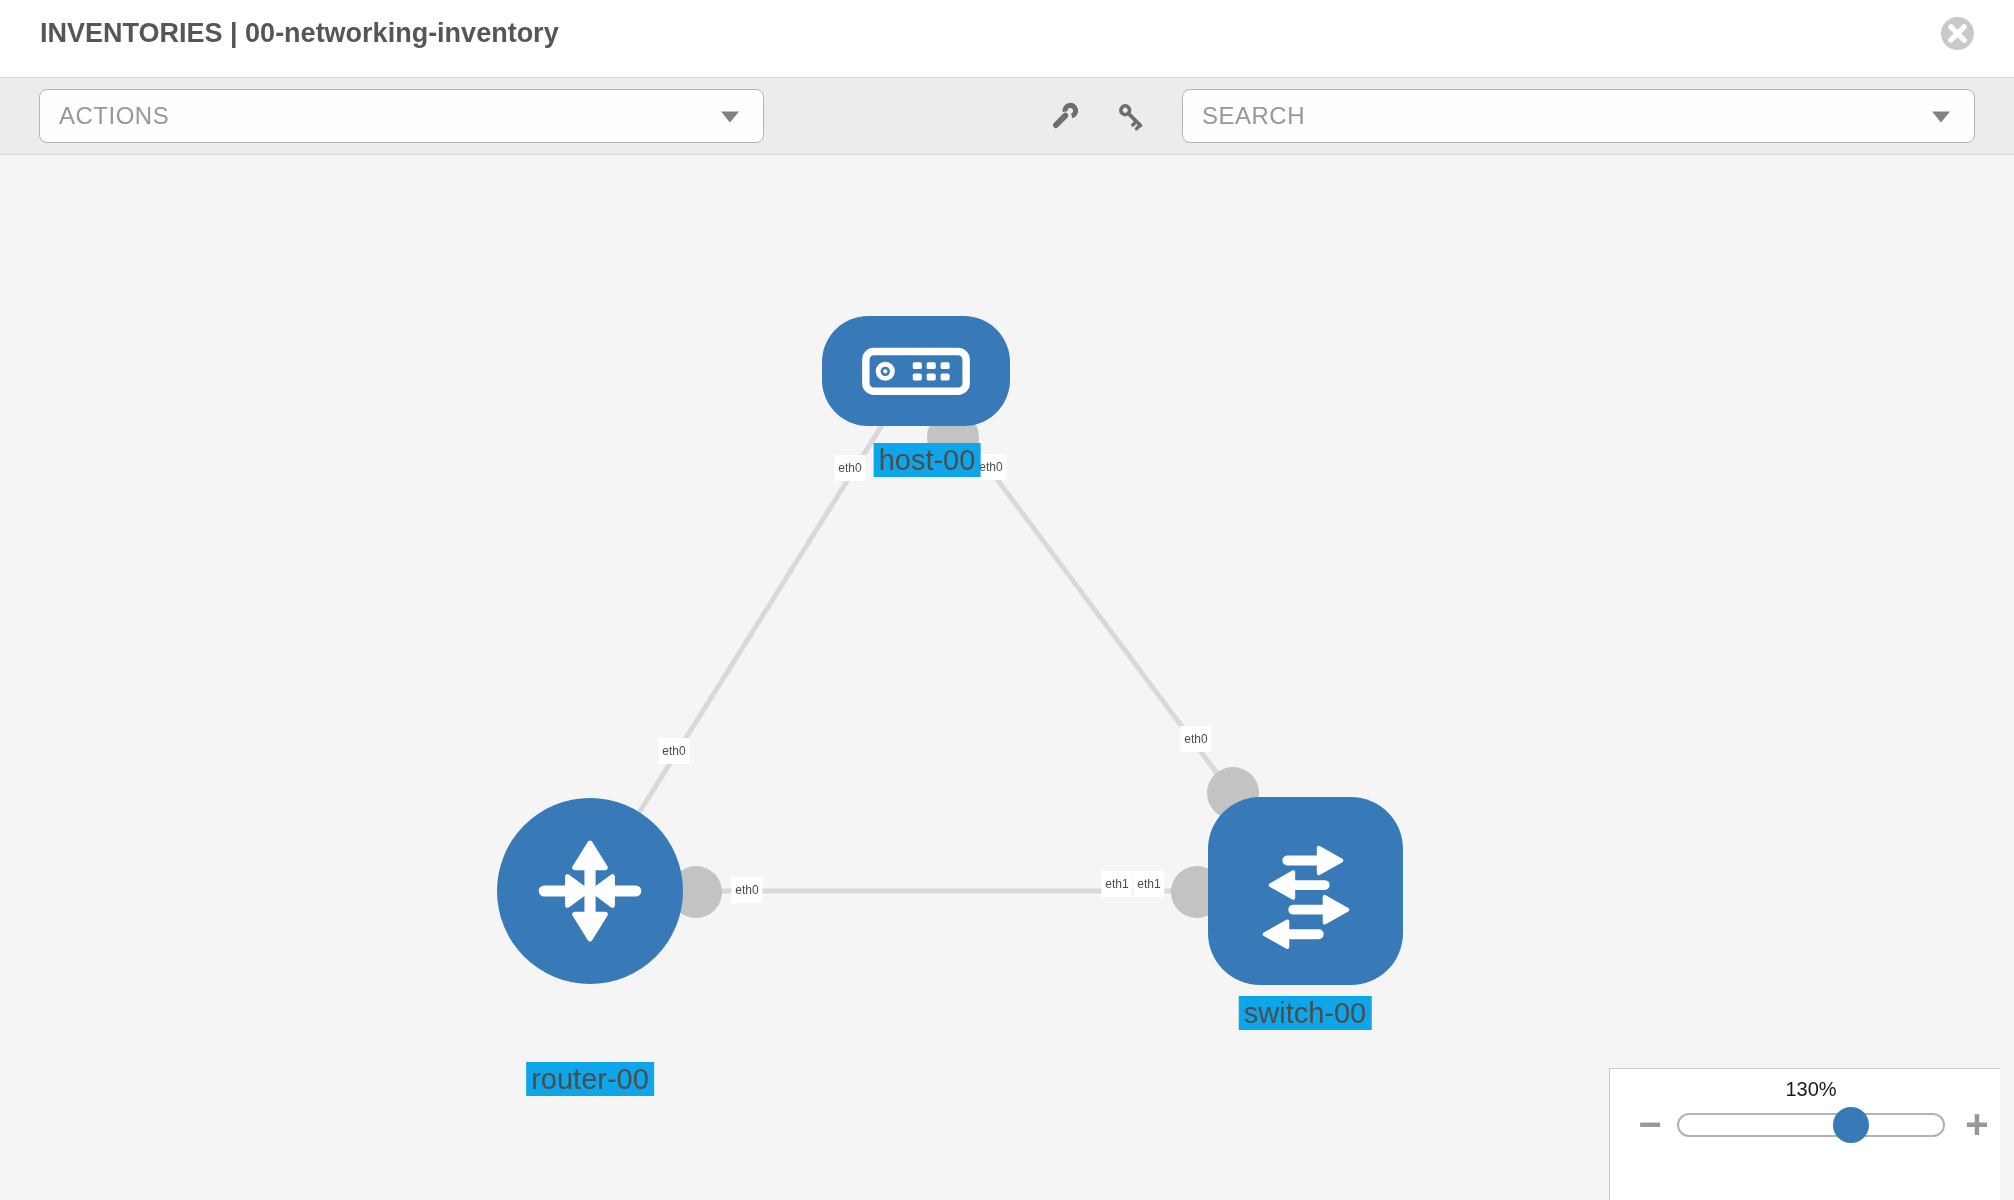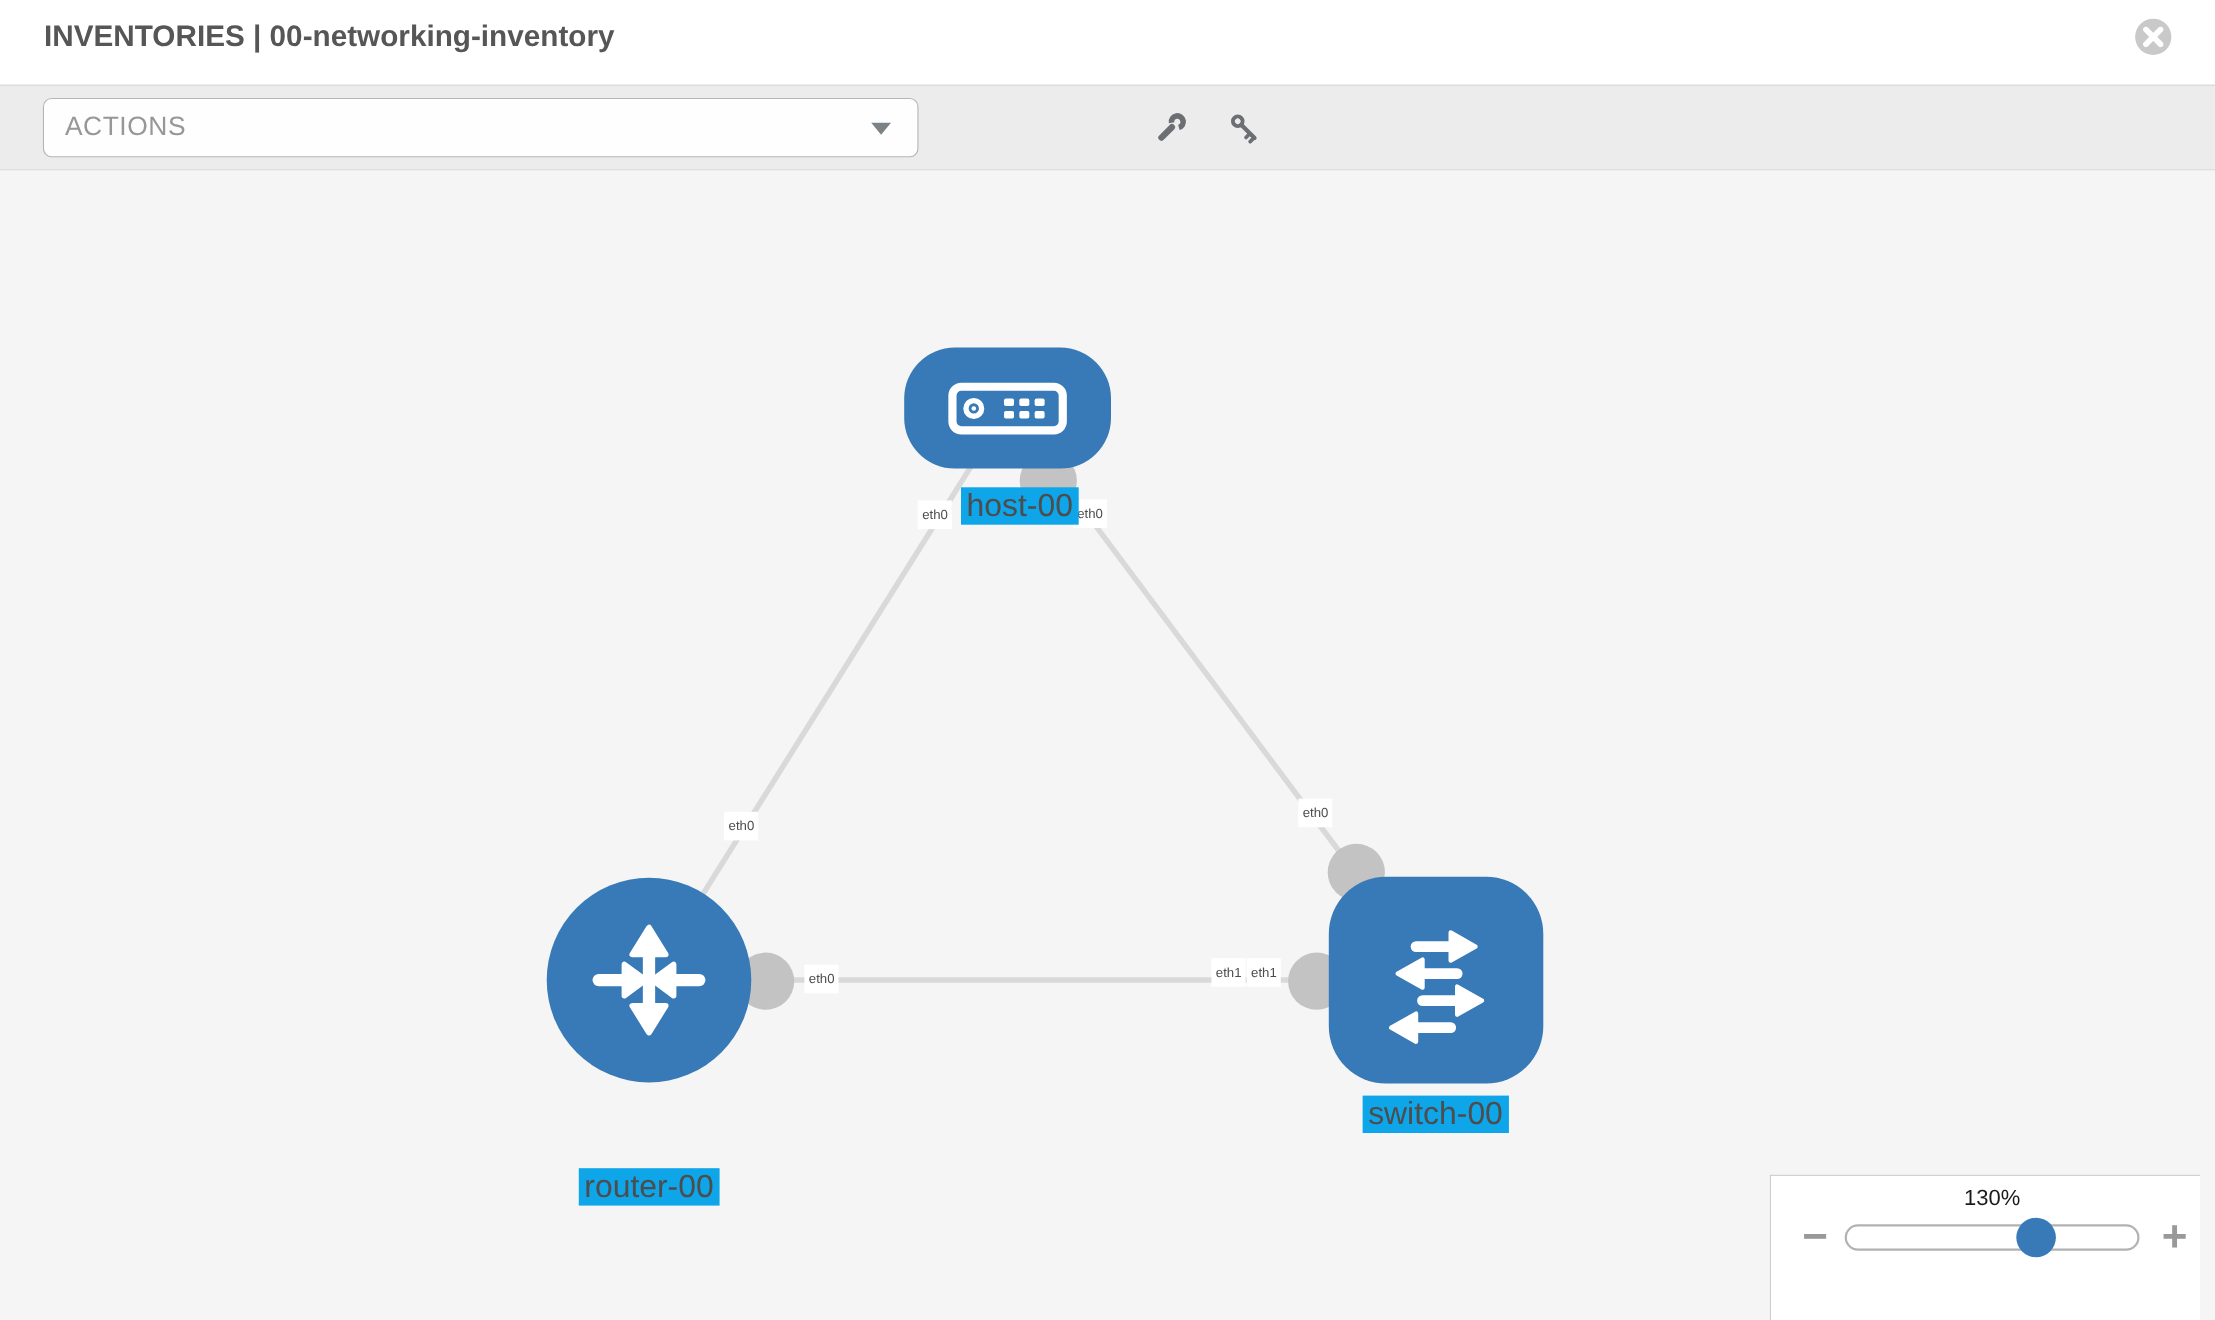--- a/index.html
+++ b/index.html
@@ -15,21 +15,21 @@
 
   
   .toolbar { position:absolute; left:0; top:77px; width:2014px; height:78px; background:#ececec;
     border-top:1px solid #d6d6d6; border-bottom:1px solid #d6d6d6; }
   .dd-box { position:absolute; top:11px; height:54px; background:#fefefe; border:1.5px solid #b5b5b5;
     border-radius:8px; display:flex; align-items:center; cursor:pointer; }
   .dd-box .dd-label { margin-left:19px; font-size:24px; color:#979797; letter-spacing:0.5px; }
   .caret { position:absolute; right:24px; top:50%; transform:translateY(-40%);
     width:0; height:0; border-left:9px solid transparent; border-right:9px solid transparent;
     border-top:11px solid #7d8287; }
-  .dd-actions { left:39px; width:796px; }
+  .dd-actions { left:39px; width:725px; }
   .dd-search { left:1182px; width:793px; }
   .tool-btn { position:absolute; top:21px; width:36px; height:36px; display:flex;
     align-items:center; justify-content:center; cursor:pointer; }
   .tool-wrench { left:1046px; }
   .tool-key { left:1114px; }
 
   
   .canvas { position:absolute; left:0; top:155px; width:2014px; height:1045px; background:#f5f5f5; overflow:hidden; }
   .links-svg { position:absolute; left:0; top:0; z-index:1; }
   .if-dot { position:absolute; width:52px; height:52px; border-radius:50%; background:#c3c3c3; z-index:2; }
@@ -89,20 +89,24 @@
       <svg width="34" height="34" viewBox="0 0 32 32">
         <g transform="rotate(-45 16 16)" fill="#6b6e73">
           <circle cx="16" cy="7" r="4.1" fill="none" stroke="#6b6e73" stroke-width="3.4"></circle>
           <rect x="14.2" y="10.6" width="3.6" height="18.5" rx="1.8"></rect>
           <rect x="9.6" y="20.2" width="6.2" height="3.2" rx="1.6"></rect>
           <rect x="9.6" y="25.2" width="6.2" height="3.2" rx="1.6"></rect>
         </g>
       </svg>
     </div>
 
+    <div class="dd-box dd-search">
+      <span class="dd-label">SEARCH</span>
+      <span class="caret"></span>
+    </div>
   </div>
 
   <div class="canvas">
 
     <svg class="links-svg" width="2014" height="1045">
       <line x1="916" y1="216" x2="590" y2="736" stroke="#d9d9d9" stroke-width="5"></line>
       <line x1="916" y1="216" x2="1305" y2="736" stroke="#d9d9d9" stroke-width="5"></line>
       <line x1="590" y1="736" x2="1305" y2="736" stroke="#d9d9d9" stroke-width="5"></line>
     </svg>
 

